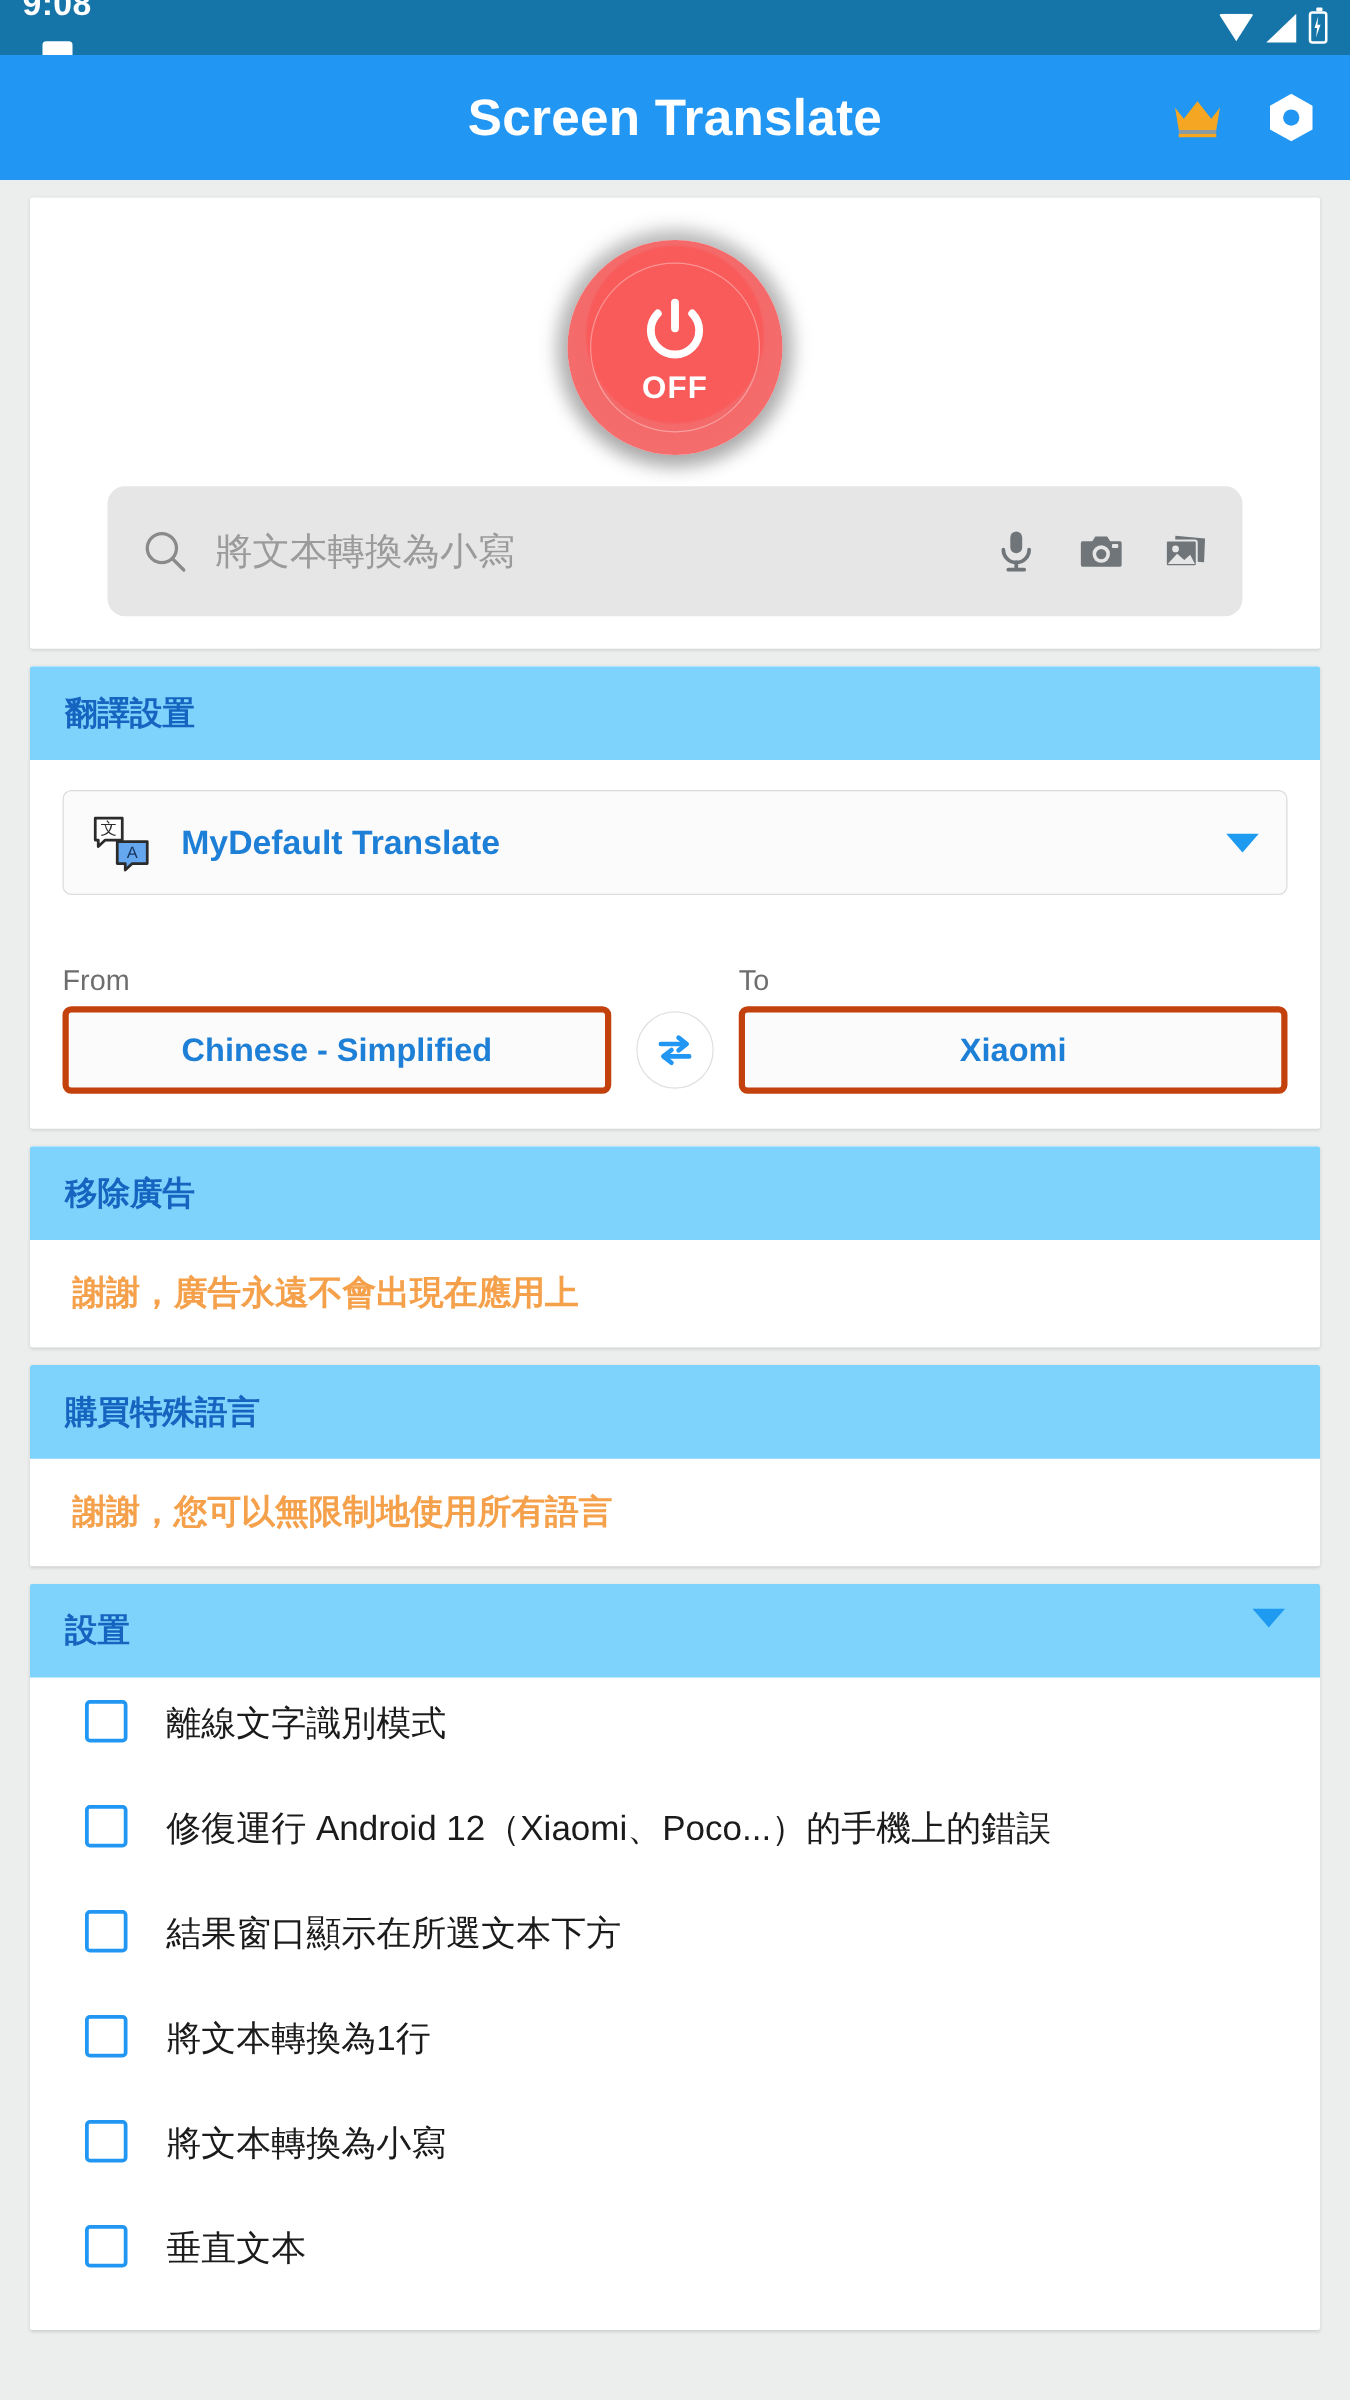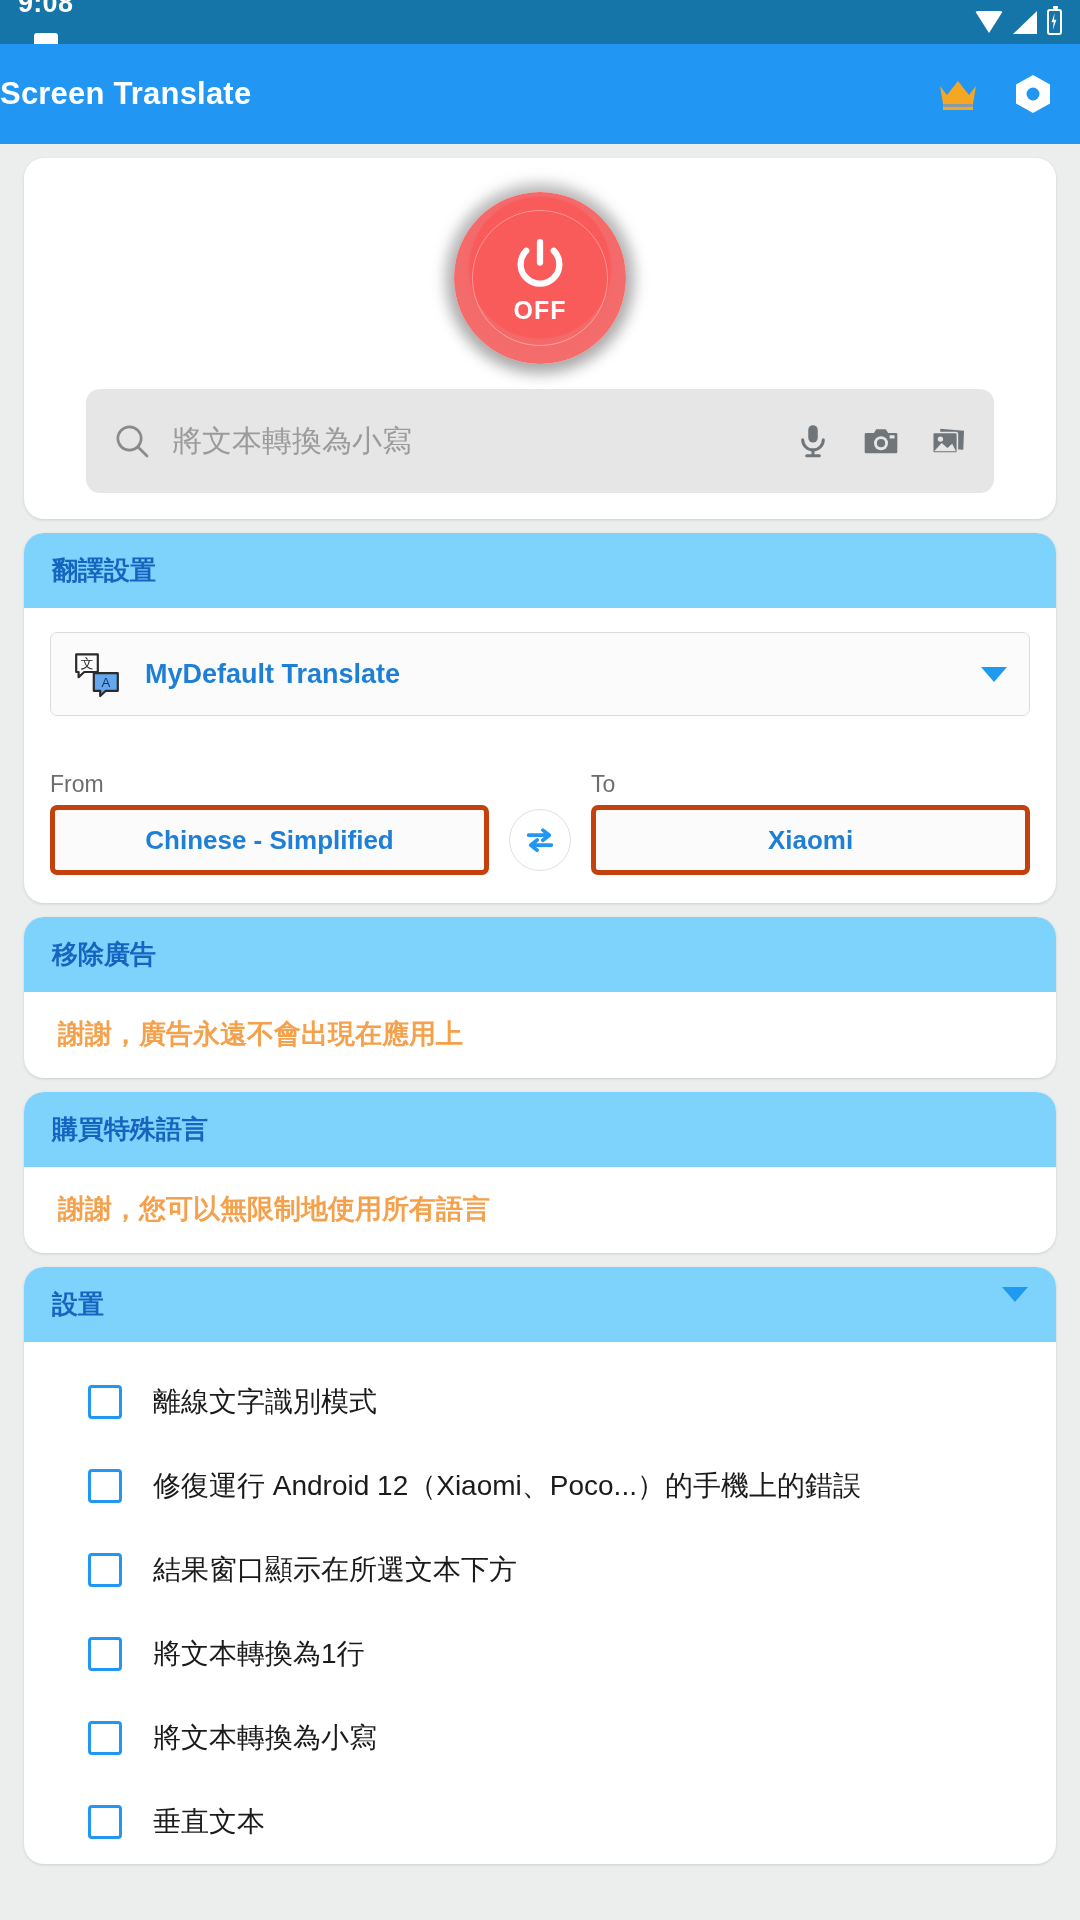--- a/index.html
+++ b/index.html
@@ -82,40 +82,40 @@
     height: 100px;
     background: #2196f3;
     display: flex;
     align-items: center;
     position: relative;
     padding: 0 28px;
   }
   .app-title {
     position: absolute;
     left: 0; right: 0;
-    text-align: left;
+    text-align: center;
     color: #ffffff;
-    font-size: 31px;
+    font-size: 41px;
     font-weight: bold;
     letter-spacing: .2px;
   }
   .app-actions {
     margin-left: auto;
     display: flex;
     align-items: center;
     gap: 36px;
     z-index: 2;
   }
   .crown-icon { width: 40px; height: 32px; display: block; }
   .gear-icon  { width: 38px; height: 40px; display: block; }
 
   
   .card {
     background: #ffffff;
-    border-radius: 20px;
+    border-radius: 2px;
     margin: 14px 24px 0 24px;
     box-shadow: 0 1px 3px rgba(0,0,0,.13);
     overflow: hidden;
   }
   .section-header {
     background: #7dd3fc;
     padding: 20px 28px;
     font-size: 26px;
     font-weight: bold;
     color: #1565c0;
@@ -261,22 +261,21 @@
     padding: 24px 34px 26px 34px;
     font-size: 27px;
     color: #f5a04a;
     font-weight: bold;
   }
 
   
   .settings-list { padding: 18px 0 0 0; }
   .check-row {
     display: flex;
-    align-items: center;
-    padding: 0 0 0 64px;
+    padding: 0 0 0 44px;
     height: 84px;
   }
   .checkbox {
     width: 34px; height: 34px;
     border: 3px solid #2196f3;
     border-radius: 4px;
     background: #ffffff;
     flex: 0 0 auto;
   }
   .check-label {

